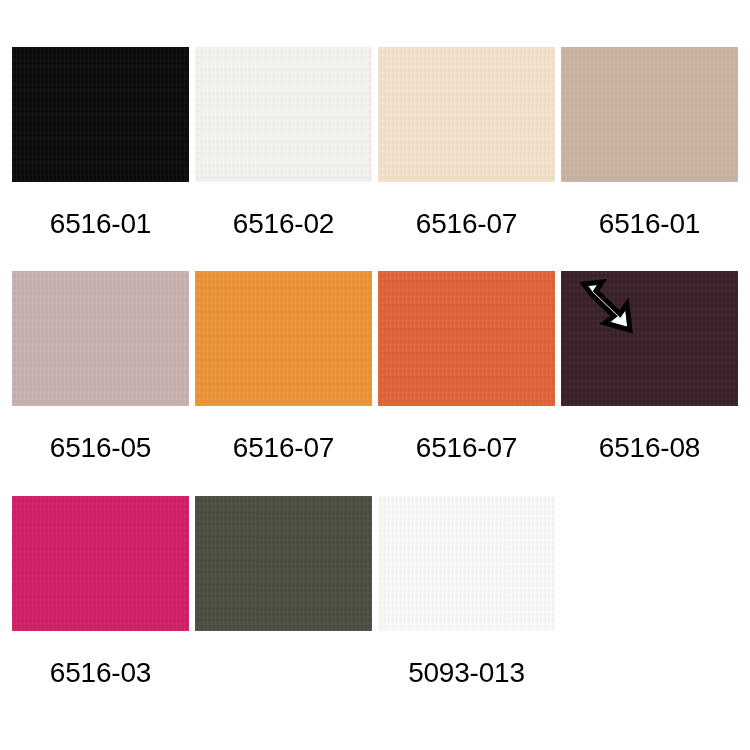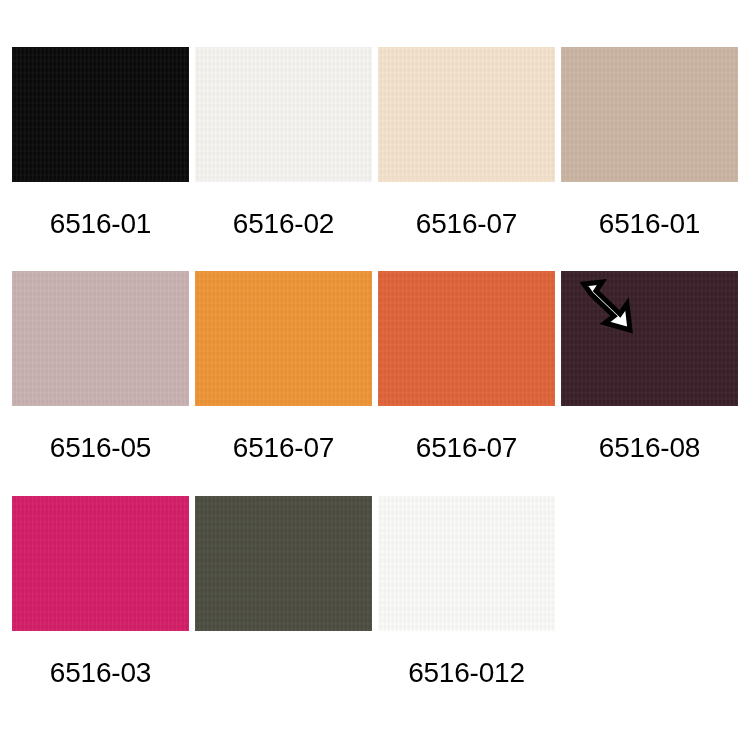--- a/index.html
+++ b/index.html
@@ -117,21 +117,21 @@
     </div>
     <div class="swatch-cell">
       <div class="swatch-chip" style="background: rgb(213, 30, 104);"></div>
       <div class="swatch-label">6516-03</div>
     </div>
     <div class="swatch-cell">
       <div class="swatch-chip" style="background: rgb(77, 78, 65);"></div>
     </div>
     <div class="swatch-cell">
       <div class="swatch-chip" style="background: rgb(251, 251, 249);"></div>
-      <div class="swatch-label">6516-012</div>
+      <div class="swatch-label">5093-013</div>
     </div>
   </div>
 
 <div id="mouse-cursor" style="left: 580px; top: 278px;">
   <svg width="56" height="58" viewBox="0 0 56 58" xmlns="http://www.w3.org/2000/svg">
     <path d="M4 6 L22 4 L16 13 L40 36 L47 26 L50 52 L25 45 L34 38 L11 16 Z" fill="#ffffff" stroke="#000000" stroke-width="5" stroke-linejoin="miter"></path>
   </svg>
 </div>
 
 </body></html>

